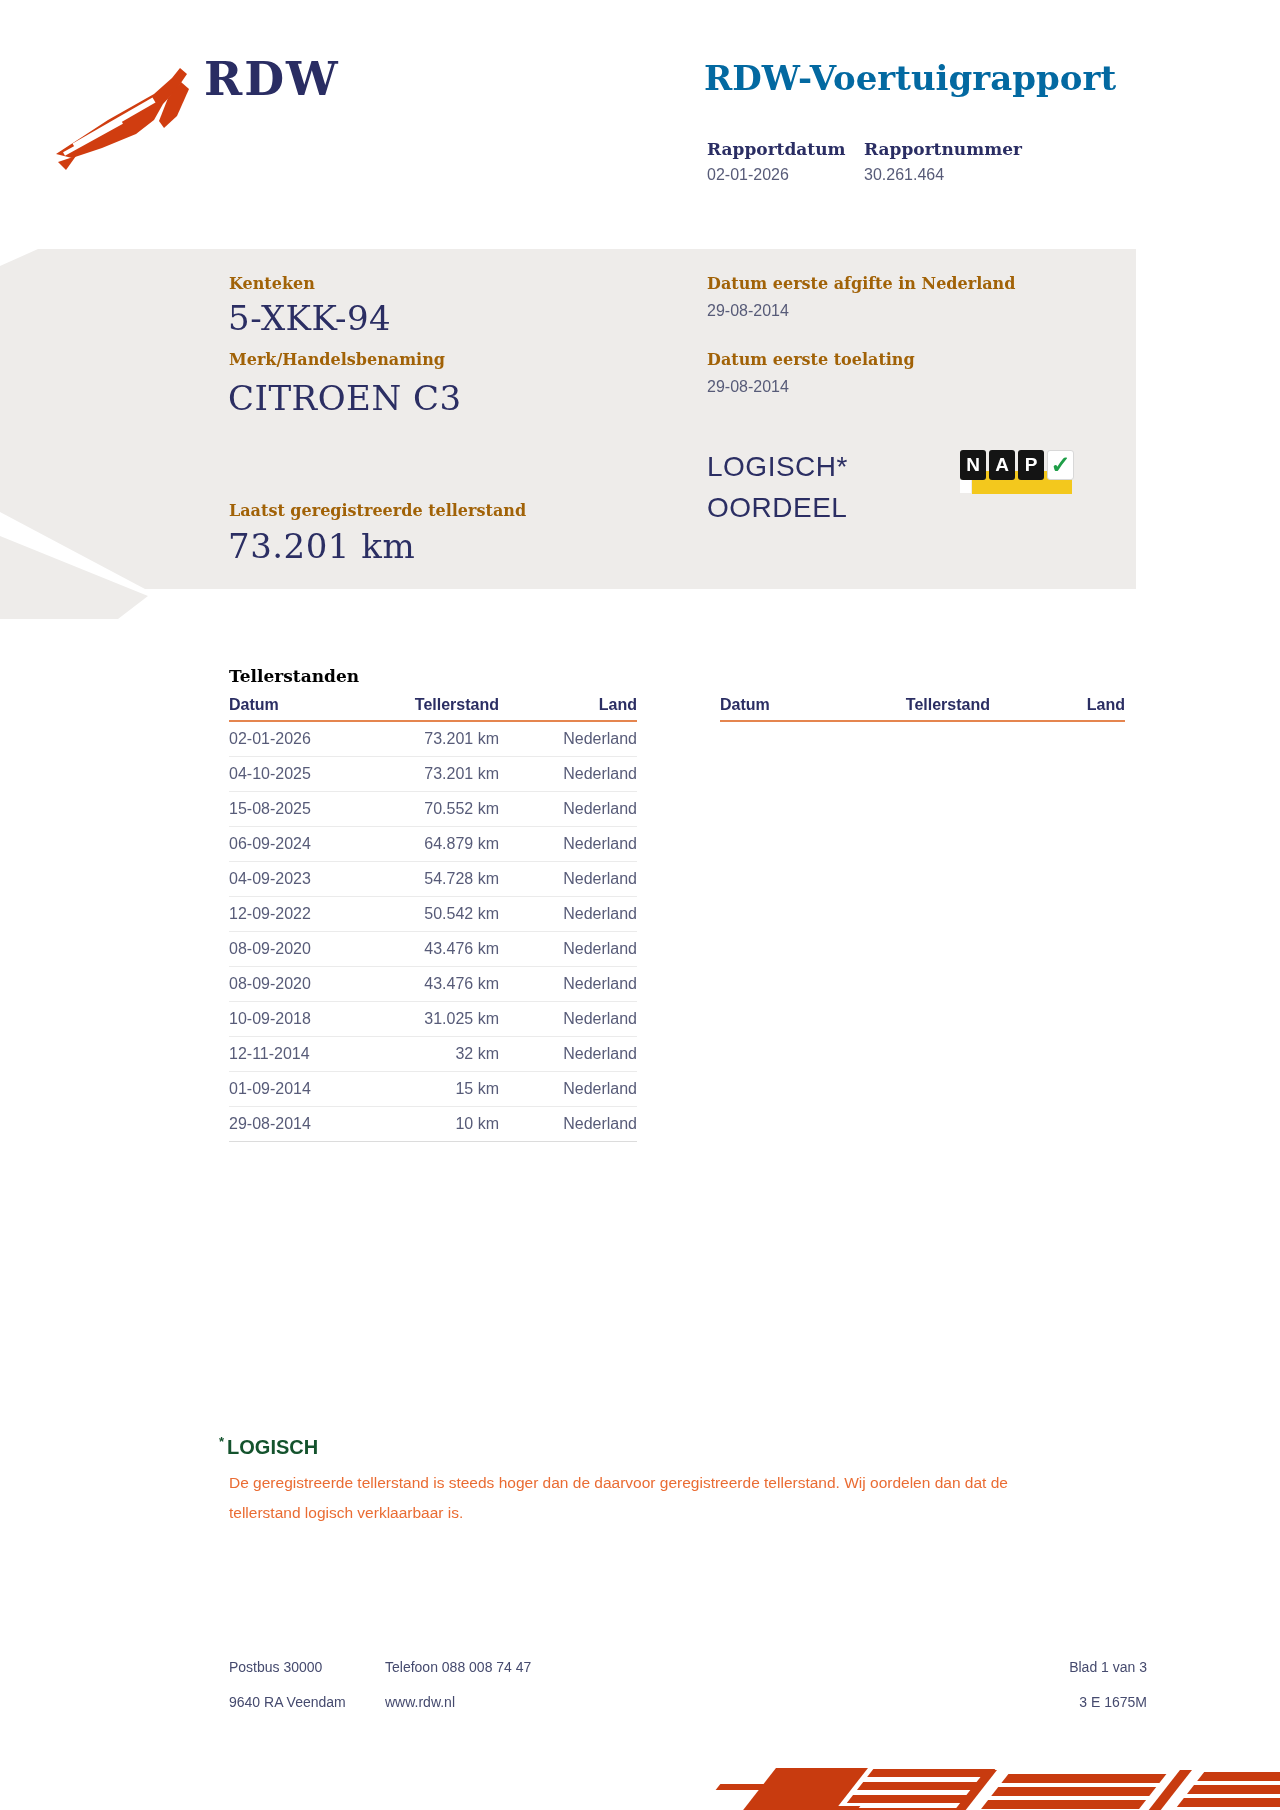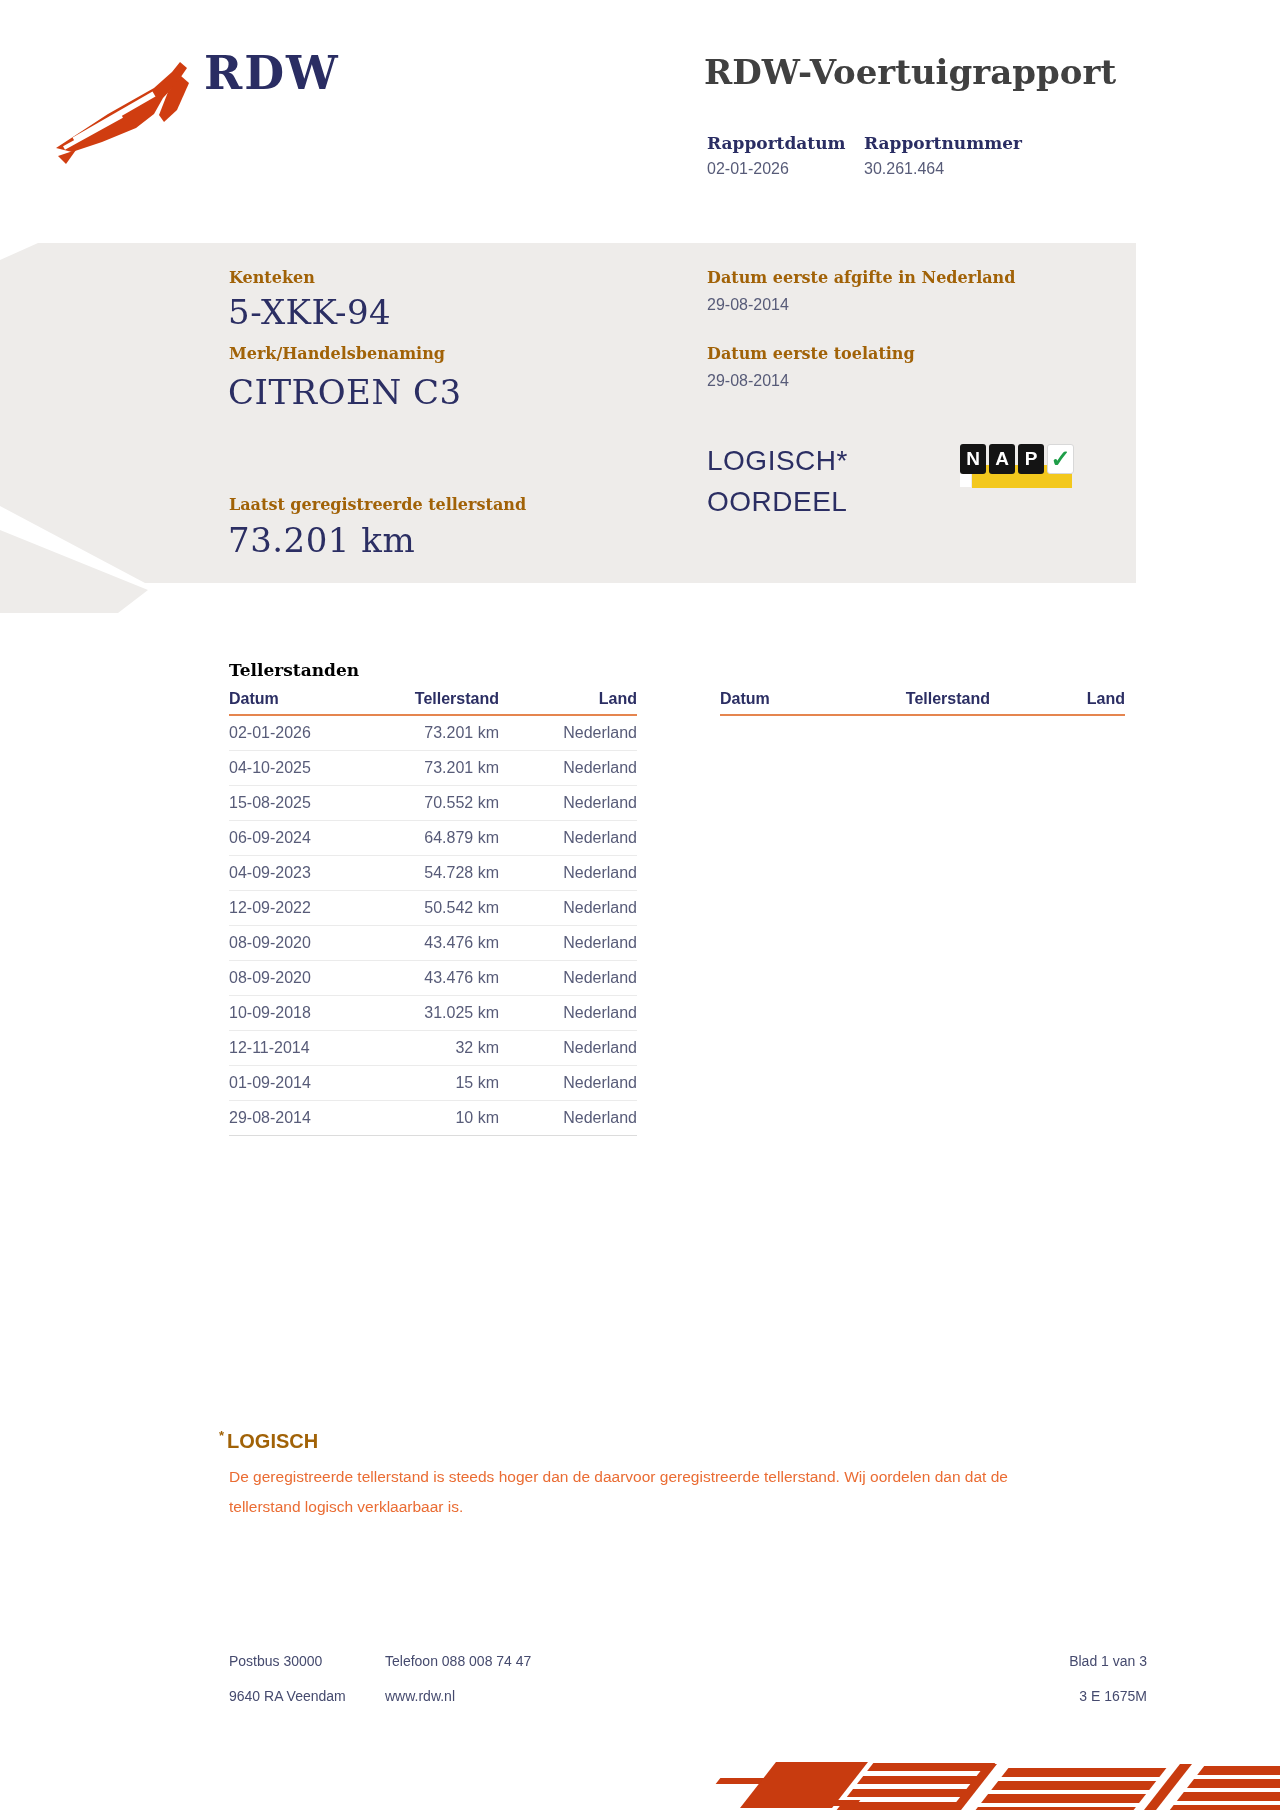--- a/index.html
+++ b/index.html
@@ -3,32 +3,32 @@
 <meta charset="utf-8">
 <style>
   html,body{margin:0;padding:0;background:#fff;}
   .page{
     position:relative;
     width:1280px;height:1810px;
     background:#ffffff;
     overflow:hidden;
     font-family:"Liberation Sans", sans-serif;
   }
-  .abs{position:absolute;}
+  .abs{position:absolute;margin-top:6px;}
 
   
   .rdw-logotype{
     left:204px;top:46px;
     font-family:"DejaVu Serif", serif;
     font-weight:700;font-size:46px;color:#2a2d63;letter-spacing:2px;
   }
   .report-title{
     left:704px;top:52px;
     font-family:"DejaVu Serif", serif;
-    font-weight:700;font-size:34px;color:#404040;
+    font-weight:700;font-size:34px;color:#0369a1;
   }
   .hdr-label{
     font-family:"DejaVu Serif", serif;
     font-weight:700;font-size:17px;color:#2a2d63;
   }
   .hdr-value{font-size:16px;color:#575b78;}
 
   
   .grey-panel{
     left:0;top:243px;width:1136px;height:340px;background:#eeecea;
@@ -81,21 +81,21 @@
     font-size:16px;color:#575b78;height:34px;line-height:34px;
     border-bottom:1px solid #ebebeb;
   }
   .mtable .row span:nth-child(2),
   .mtable .row span:nth-child(3){text-align:right;}
   .mtable .row:last-child{border-bottom:1px solid #dcdcdc;}
 
   
   .footnote-title{
     left:219px;top:1428px;
-    font-size:20px;font-weight:700;color:#a16207;
+    font-size:20px;font-weight:700;color:#14532d;
   }
   .footnote-title .mark{font-size:13px;vertical-align:8px;margin-right:3px;}
   .footnote-text{
     left:229px;top:1462px;width:830px;
     font-size:15.5px;color:#ea6c33;line-height:30px;
   }
 
   
   .foot{font-size:14px;color:#454a6e;}
   .foot-right{text-align:right;}

